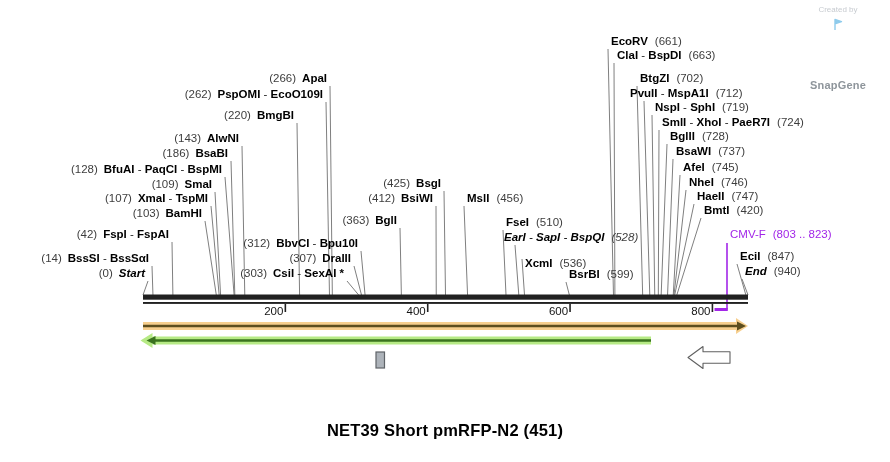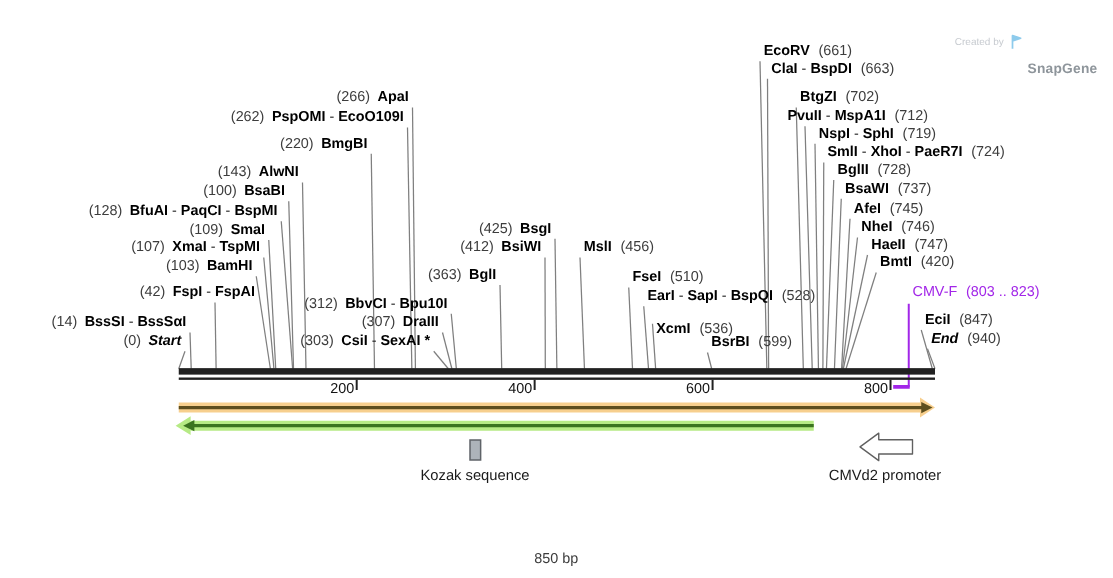--- a/index.html
+++ b/index.html
@@ -15,21 +15,21 @@
   .site-label.terminus .nm{font-style:italic;}
   .site-label.primer{color:#a226e8;}
   .site-label.primer .nm{font-weight:400;}
   .site-label.primer .pos{color:#a226e8;}
   .ruler-num{position:absolute;font-size:11.5px;color:#141414;white-space:nowrap;}
   .feat-label{position:absolute;font-size:11.8px;color:#1a1a1a;text-align:center;width:170px;}
   .title{position:absolute;left:0;top:421px;width:890px;text-align:center;
          font-size:16.5px;font-weight:700;color:#000;letter-spacing:.2px;}
   .subtitle{position:absolute;left:0;top:441px;width:890px;text-align:center;
             font-size:11.5px;color:#3c3c3c;}
-  .watermark{position:absolute;top:5px;right:12px;display:flex;align-items:center;gap:4px;}
+  .watermark{position:absolute;top:5px;right:24px;display:flex;align-items:center;gap:4px;flex-direction:column;}
   .watermark .created{font-size:8px;color:#c7cbd0;}
   .watermark .brand{font-size:11px;font-weight:600;color:#8e959b;letter-spacing:.2px;margin-top:44px;}
 </style>
 </head>
 <body>
 
 <div class="stage">
 
   <svg id="map-svg" width="890" height="462">
       <line x1="330" y1="86" x2="332.3294117647059" y2="295" stroke="#7f7f7f" stroke-width="1"></line>
@@ -91,37 +91,37 @@
 
   <div id="labels-layer">
       <div class="ruler-num" style="right: 606.647px; top: 305px;">200</div>
       <div class="ruler-num" style="right: 464.294px; top: 305px;">400</div>
       <div class="ruler-num" style="right: 321.941px; top: 305px;">600</div>
       <div class="ruler-num" style="right: 179.588px; top: 305px;">800</div>
       <div class="site-label sideL" style="top: 72px; right: 563px;"><span class="pos">(266)</span><span><span class="nm">ApaI</span></span></div>
       <div class="site-label sideL" style="top: 88px; right: 567px;"><span class="pos">(262)</span><span><span class="nm">PspOMI</span><span class="dash"> - </span><span class="nm">EcoO109I</span></span></div>
       <div class="site-label sideL" style="top: 109px; right: 596px;"><span class="pos">(220)</span><span><span class="nm">BmgBI</span></span></div>
       <div class="site-label sideL" style="top: 132px; right: 651px;"><span class="pos">(143)</span><span><span class="nm">AlwNI</span></span></div>
-      <div class="site-label sideL" style="top: 147px; right: 662px;"><span class="pos">(100)</span><span><span class="nm">BsaBI</span></span></div>
+      <div class="site-label sideL" style="top: 147px; right: 662px;"><span class="pos">(186)</span><span><span class="nm">BsaBI</span></span></div>
       <div class="site-label sideL" style="top: 163px; right: 668px;"><span class="pos">(128)</span><span><span class="nm">BfuAI</span><span class="dash"> - </span><span class="nm">PaqCI</span><span class="dash"> - </span><span class="nm">BspMI</span></span></div>
       <div class="site-label sideL" style="top: 178px; right: 678px;"><span class="pos">(109)</span><span><span class="nm">SmaI</span></span></div>
       <div class="site-label sideL" style="top: 192px; right: 682px;"><span class="pos">(107)</span><span><span class="nm">XmaI</span><span class="dash"> - </span><span class="nm">TspMI</span></span></div>
       <div class="site-label sideL" style="top: 207px; right: 688px;"><span class="pos">(103)</span><span><span class="nm">BamHI</span></span></div>
-      <div class="site-label sideL" style="top: 228px; right: 686px; margin-left: 20px;"><span class="pos">(42)</span><span><span class="nm">FspI</span><span class="dash"> - </span><span class="nm">FspAI</span></span></div>
+      <div class="site-label sideL" style="top: 228px; right: 721px; margin-left: 20px;"><span class="pos">(42)</span><span><span class="nm">FspI</span><span class="dash"> - </span><span class="nm">FspAI</span></span></div>
       <div class="site-label sideL" style="top: 252px; right: 741px;"><span class="pos">(14)</span><span><span class="nm">BssSI</span><span class="dash"> - </span><span class="nm">BssSαI</span></span></div>
       <div class="site-label sideL terminus" style="top: 267px; right: 745px;"><span class="pos">(0)</span><span><span class="nm">Start</span></span></div>
       <div class="site-label sideL" style="top: 177px; right: 449px;"><span class="pos">(425)</span><span><span class="nm">BsgI</span></span></div>
       <div class="site-label sideL" style="top: 192px; right: 457px;"><span class="pos">(412)</span><span><span class="nm">BsiWI</span></span></div>
       <div class="site-label sideL" style="top: 214px; right: 493px;"><span class="pos">(363)</span><span><span class="nm">BglI</span></span></div>
       <div class="site-label sideL" style="top: 237px; right: 532px;"><span class="pos">(312)</span><span><span class="nm">BbvCI</span><span class="dash"> - </span><span class="nm">Bpu10I</span></span></div>
       <div class="site-label sideL" style="top: 252px; right: 539px;"><span class="pos">(307)</span><span><span class="nm">DraIII</span></span></div>
       <div class="site-label sideL" style="top: 267px; right: 546px;"><span class="pos">(303)</span><span><span class="nm">CsiI</span><span class="dash"> - </span><span class="nm">SexAI *</span></span></div>
       <div class="site-label sideR" style="top: 192px; left: 467px;"><span><span class="nm">MslI</span></span><span class="pos">(456)</span></div>
       <div class="site-label sideR" style="top: 216px; left: 506px;"><span><span class="nm">FseI</span></span><span class="pos">(510)</span></div>
-      <div class="site-label sideR" style="top: 231px; left: 518px;"><span><span class="nm">EarI</span><span class="dash"> - </span><span class="nm">SapI</span><span class="dash"> - </span><span class="nm">BspQI</span></span><span class="pos">(528)</span></div>
+      <div class="site-label sideR" style="top: 231px; left: 504px; font-style: italic;"><span><span class="nm">EarI</span><span class="dash"> - </span><span class="nm">SapI</span><span class="dash"> - </span><span class="nm">BspQI</span></span><span class="pos">(528)</span></div>
       <div class="site-label sideR" style="top: 257px; left: 525px;"><span><span class="nm">XcmI</span></span><span class="pos">(536)</span></div>
       <div class="site-label sideR" style="top: 268px; left: 569px;"><span><span class="nm">BsrBI</span></span><span class="pos">(599)</span></div>
       <div class="site-label sideR" style="top: 35px; left: 611px;"><span><span class="nm">EcoRV</span></span><span class="pos">(661)</span></div>
       <div class="site-label sideR" style="top: 49px; left: 617px;"><span><span class="nm">ClaI</span><span class="dash"> - </span><span class="nm">BspDI</span></span><span class="pos">(663)</span></div>
       <div class="site-label sideR" style="top: 72px; left: 640px;"><span><span class="nm">BtgZI</span></span><span class="pos">(702)</span></div>
       <div class="site-label sideR" style="top: 87px; left: 630px;"><span><span class="nm">PvuII</span><span class="dash"> - </span><span class="nm">MspA1I</span></span><span class="pos">(712)</span></div>
       <div class="site-label sideR" style="top: 101px; left: 655px;"><span><span class="nm">NspI</span><span class="dash"> - </span><span class="nm">SphI</span></span><span class="pos">(719)</span></div>
       <div class="site-label sideR" style="top: 116px; left: 662px;"><span><span class="nm">SmlI</span><span class="dash"> - </span><span class="nm">XhoI</span><span class="dash"> - </span><span class="nm">PaeR7I</span></span><span class="pos">(724)</span></div>
       <div class="site-label sideR" style="top: 130px; left: 670px;"><span><span class="nm">BglII</span></span><span class="pos">(728)</span></div>
       <div class="site-label sideR" style="top: 145px; left: 676px;"><span><span class="nm">BsaWI</span></span><span class="pos">(737)</span></div>
@@ -135,17 +135,15 @@
     </div>
 
   <div class="watermark">
     <span class="created">Created by</span>
     <svg width="11" height="13">
       <path d="M3 12 L3 1.5 L9.5 3.6 L3 5.8" fill="#8ecbec" stroke="#8ecbec" stroke-width="1.4" stroke-linejoin="round"></path>
     </svg>
     <span class="brand">SnapGene</span>
   </div>
 
-  <div class="feat-label" style="left:295px;top:373px;">Kozak sequence</div>
-  <div class="feat-label" style="left:623px;top:373px;">CMVd2 promoter</div>
 
-  <div class="subtitle">850 bp</div>
+  <div class="title">NET39 Short pmRFP-N2 (451)</div>
 </div>
 
 </body></html>

